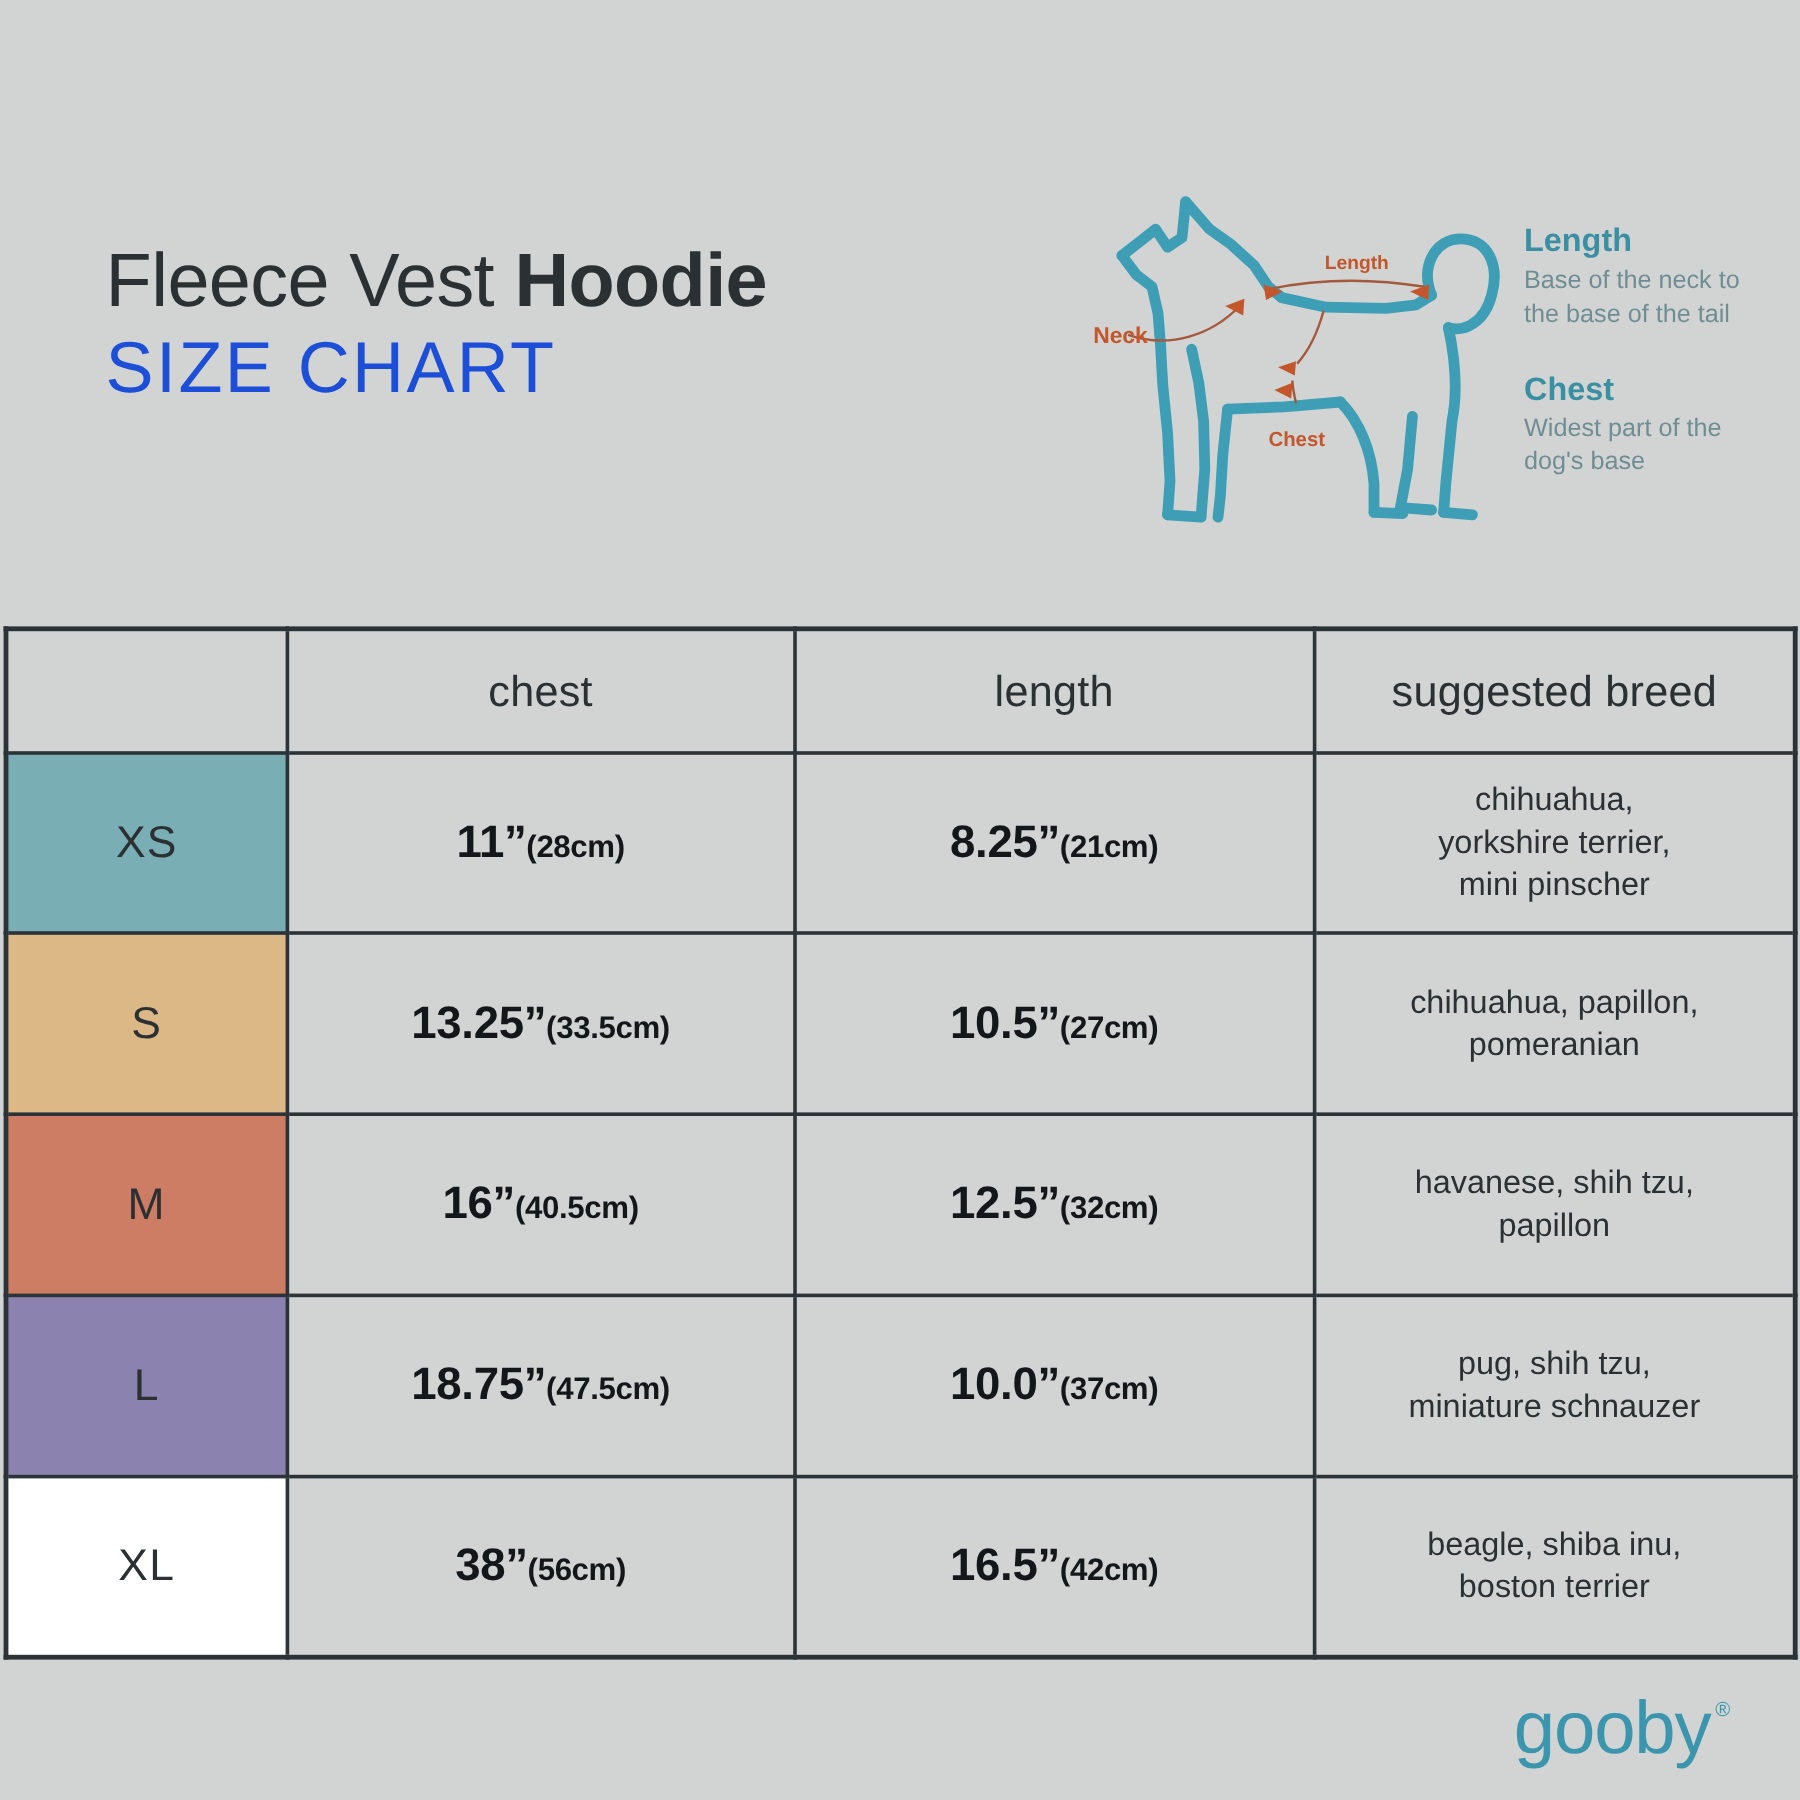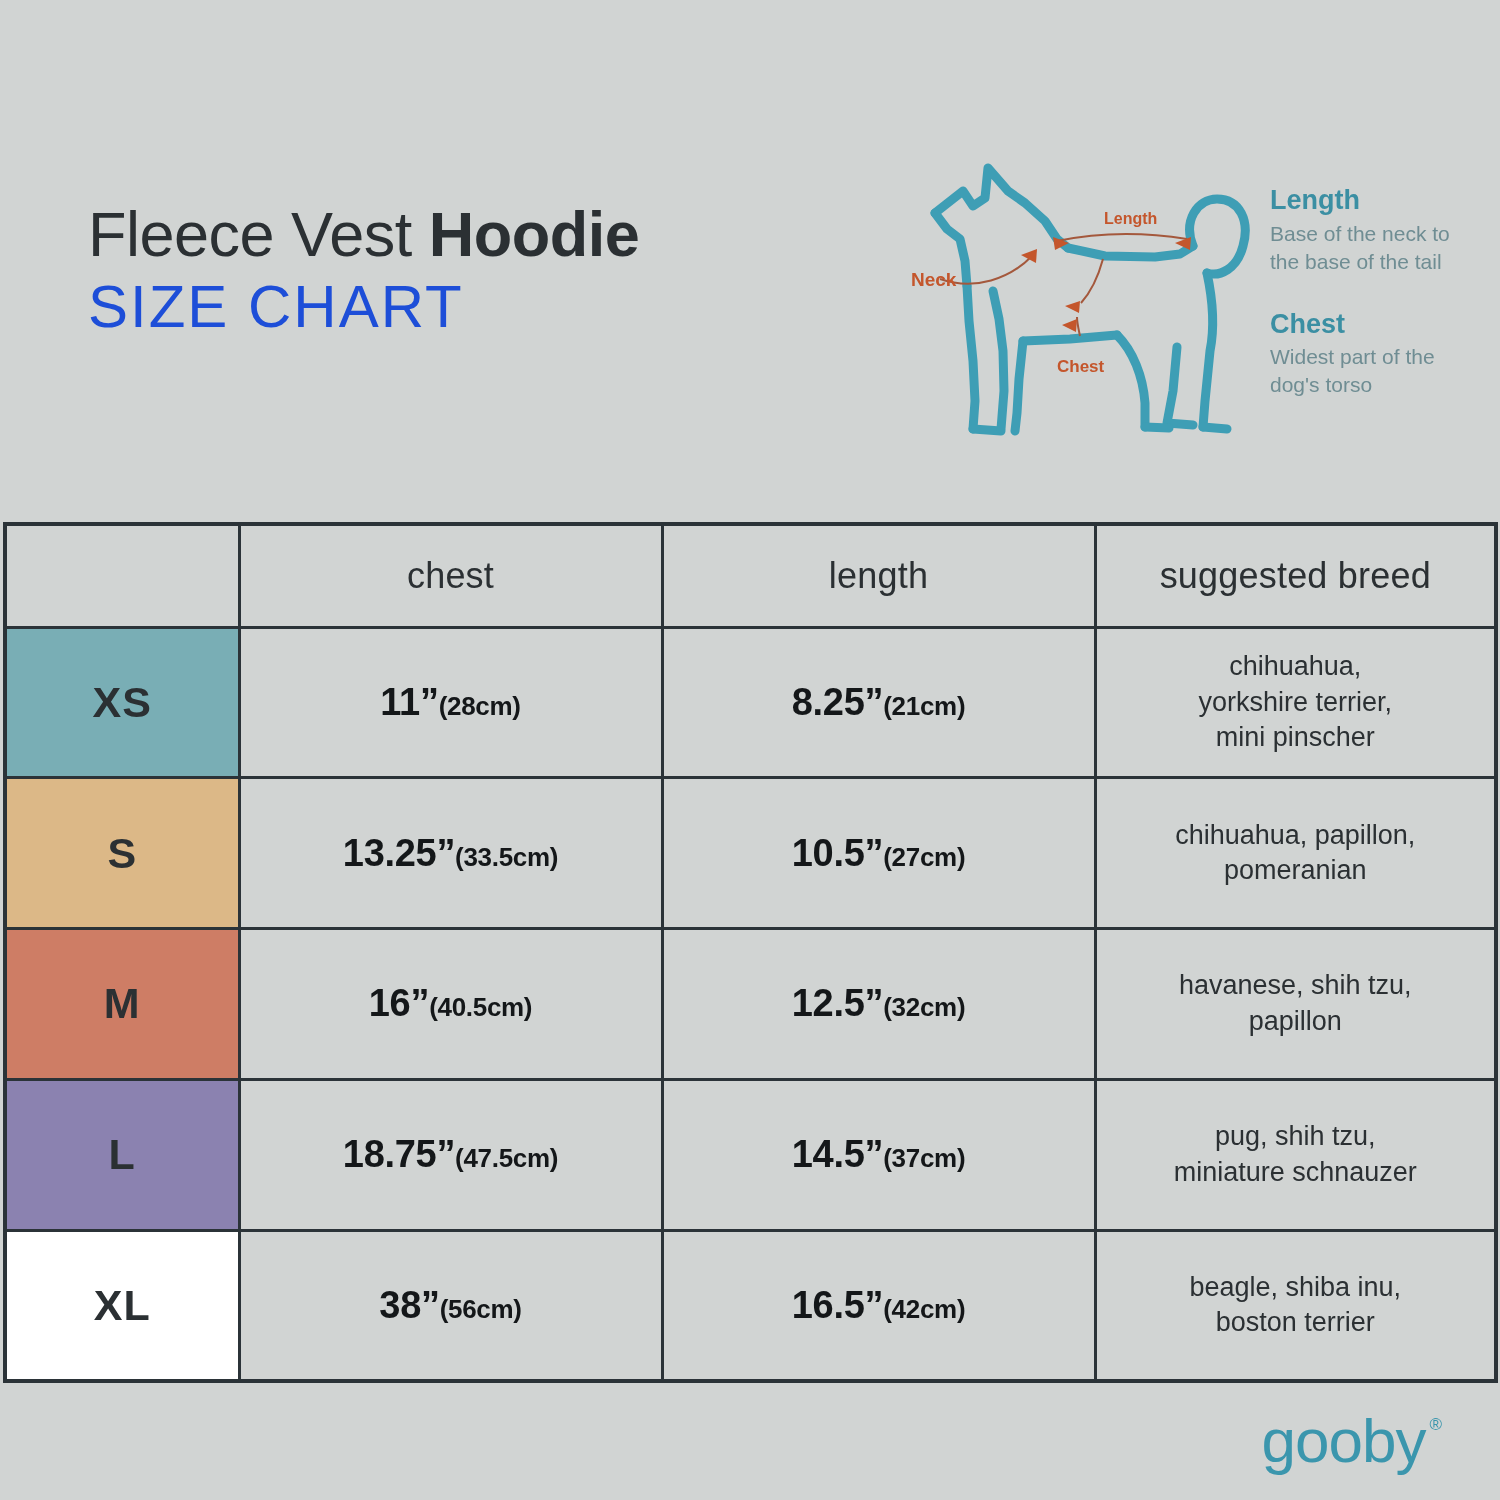--- a/index.html
+++ b/index.html
@@ -124,22 +124,22 @@
   tr.data-row   { height: 150px; }
 
   th.col-head {
     font-size: 36px;
     font-weight: 400;
     color: #2b3033;
     letter-spacing: 0.2px;
   }
 
   td.size-cell {
-    font-size: 43px;
-    font-weight: 700;
+    font-size: 37px;
+    font-weight: 400;
     color: #2b3033;
     letter-spacing: 1px;
   }
   td.measure-cell {
     font-size: 38px;
     font-weight: 700;
     color: #141719;
     letter-spacing: -0.3px;
     white-space: nowrap;
   }
@@ -248,21 +248,21 @@
       <div class="legend-term">Length</div>
       <div class="legend-desc">
         <span>Base of the neck to</span><br>
         <span>the base of the tail</span>
       </div>
     </div>
     <div class="legend-group">
       <div class="legend-term">Chest</div>
       <div class="legend-desc">
         <span>Widest part of the</span><br>
-        <span>dog's torso</span>
+        <span>dog's base</span>
       </div>
     </div>
   </div>
 
 </div>
 
 <table id="size-table">
   <colgroup>
     <col class="c-size">
       <col class="c-chest">
@@ -296,21 +296,21 @@
     <tr class="data-row">
       <td class="size-cell" style="background: rgb(206, 125, 101);">M</td>
       <td class="measure-cell"><span>16”</span><span class="cm">(40.5cm)</span></td>
       <td class="measure-cell"><span>12.5”</span><span class="cm">(32cm)</span></td>
       <td class="breed-cell"><span>havanese, shih tzu,</span><br><span>papillon</span></td>
     </tr>
 
     <tr class="data-row">
       <td class="size-cell" style="background: rgb(139, 130, 176);">L</td>
       <td class="measure-cell"><span>18.75”</span><span class="cm">(47.5cm)</span></td>
-      <td class="measure-cell"><span>14.5”</span><span class="cm">(37cm)</span></td>
+      <td class="measure-cell"><span>10.0”</span><span class="cm">(37cm)</span></td>
       <td class="breed-cell"><span>pug, shih tzu,</span><br><span>miniature schnauzer</span></td>
     </tr>
 
     <tr class="data-row">
       <td class="size-cell" style="background: #ffffff;">XL</td>
       <td class="measure-cell"><span>38”</span><span class="cm">(56cm)</span></td>
       <td class="measure-cell"><span>16.5”</span><span class="cm">(42cm)</span></td>
       <td class="breed-cell"><span>beagle, shiba inu,</span><br><span>boston terrier</span></td>
     </tr>
 

